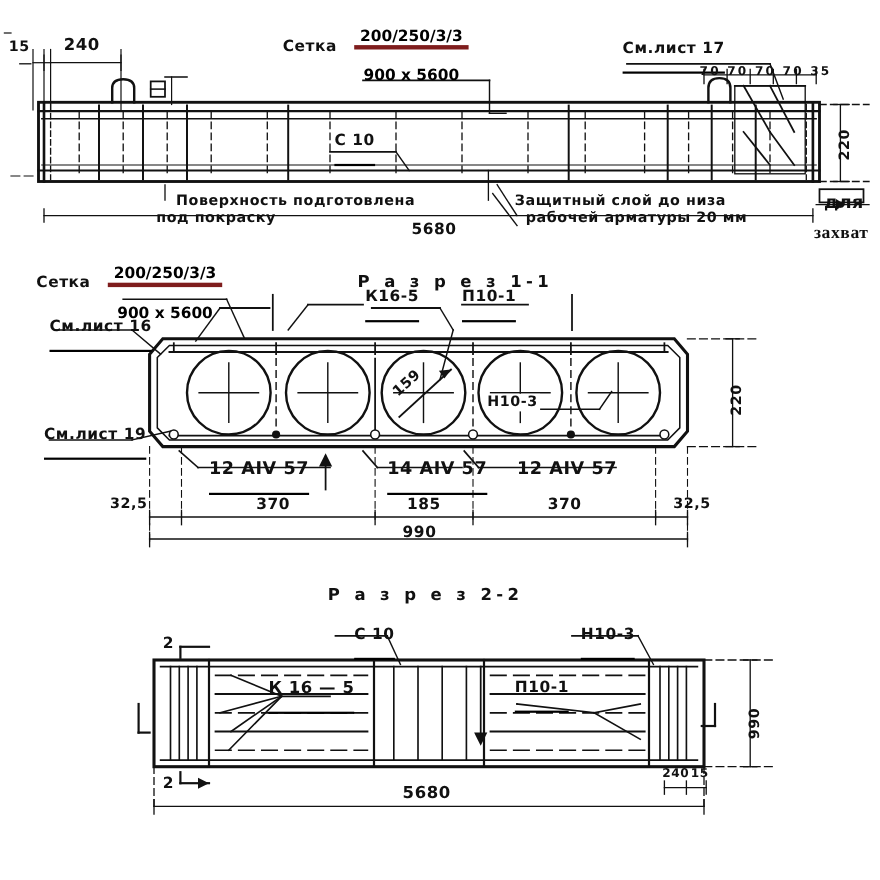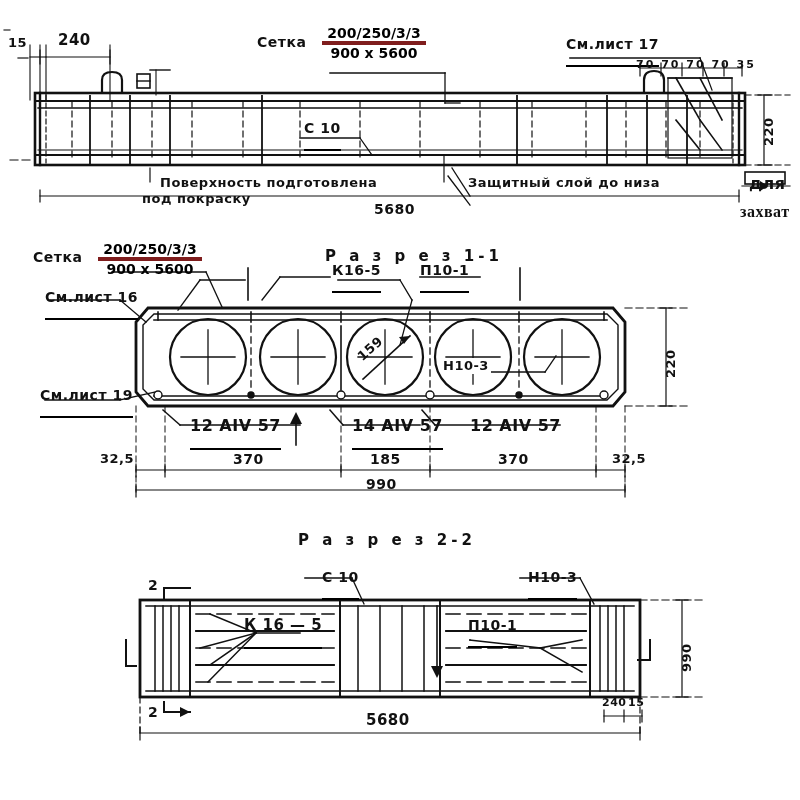--- a/index.html
+++ b/index.html
@@ -10,21 +10,21 @@
        color:#111;line-height:1.05;}
   .f11{font-size:11px;}
   .f12{font-size:16px;}
   .f13{font-size:13px;}
   .f14{font-size:14px;}
   .f15{font-size:15px;}
   .und{border-bottom:2px solid #000;padding-bottom:13px;}
   .vert{transform:rotate(-90deg);transform-origin:left top;}
   .frac{position:absolute;text-align:center;line-height:1.0;font-weight:bold;}
   .frac .num{border-bottom:4px solid #7f1d1d;padding:0 2px 1px 2px;display:block;}
-  .frac .den{display:block;padding-top:1px;}
+  .frac .den{display:block;padding-top:17px;}
   svg{position:absolute;left:0;top:0;}
   .sp{letter-spacing:4px;}
 </style>
 </head>
 <body>
 
 <div id="sheet">
 
   <svg width="800" height="800" viewBox="0 0 800 800">
     <g stroke="#111" fill="none" stroke-linecap="square">
@@ -396,20 +396,21 @@
 
   <div class="lbl f14 und" style="left:566px;top:37px;">См.лист 17</div>
   <div class="lbl f11" style="left:636px;top:59px;letter-spacing:2px;">70 70 70 70 35</div>
 
   <div class="lbl f14 und" style="left:304px;top:121px;">С 10</div>
 
   <div class="lbl f13" style="left:160px;top:176px;text-align:right;">Поверхность подготовлена</div>
   <div class="lbl f13" style="left:142px;top:192px;">под покраску</div>
 
   <div class="lbl f13" style="left:468px;top:176px;">Защитный слой до низа</div>
+  <div class="lbl f13" style="left:478px;top:192px;">рабочей арматуры 20 мм</div>
 
   <div class="lbl f14" style="left:374px;top:202px;">5680</div>
 
   <div class="lbl f13 vert" style="left:762px;top:146px;">220</div>
   <div class="lbl f12" style="left:749px;top:176px;">для</div>
   <div class="lbl f12" style="left:740px;top:204px;font-family:Liberation Serif, serif;">захват</div>
 
   <div class="lbl f14" style="left:33px;top:250px;">Сетка</div>
   <div class="frac f14" style="left:98px;top:242px;width:104px;">
     <span class="num">200/250/3/3</span>

